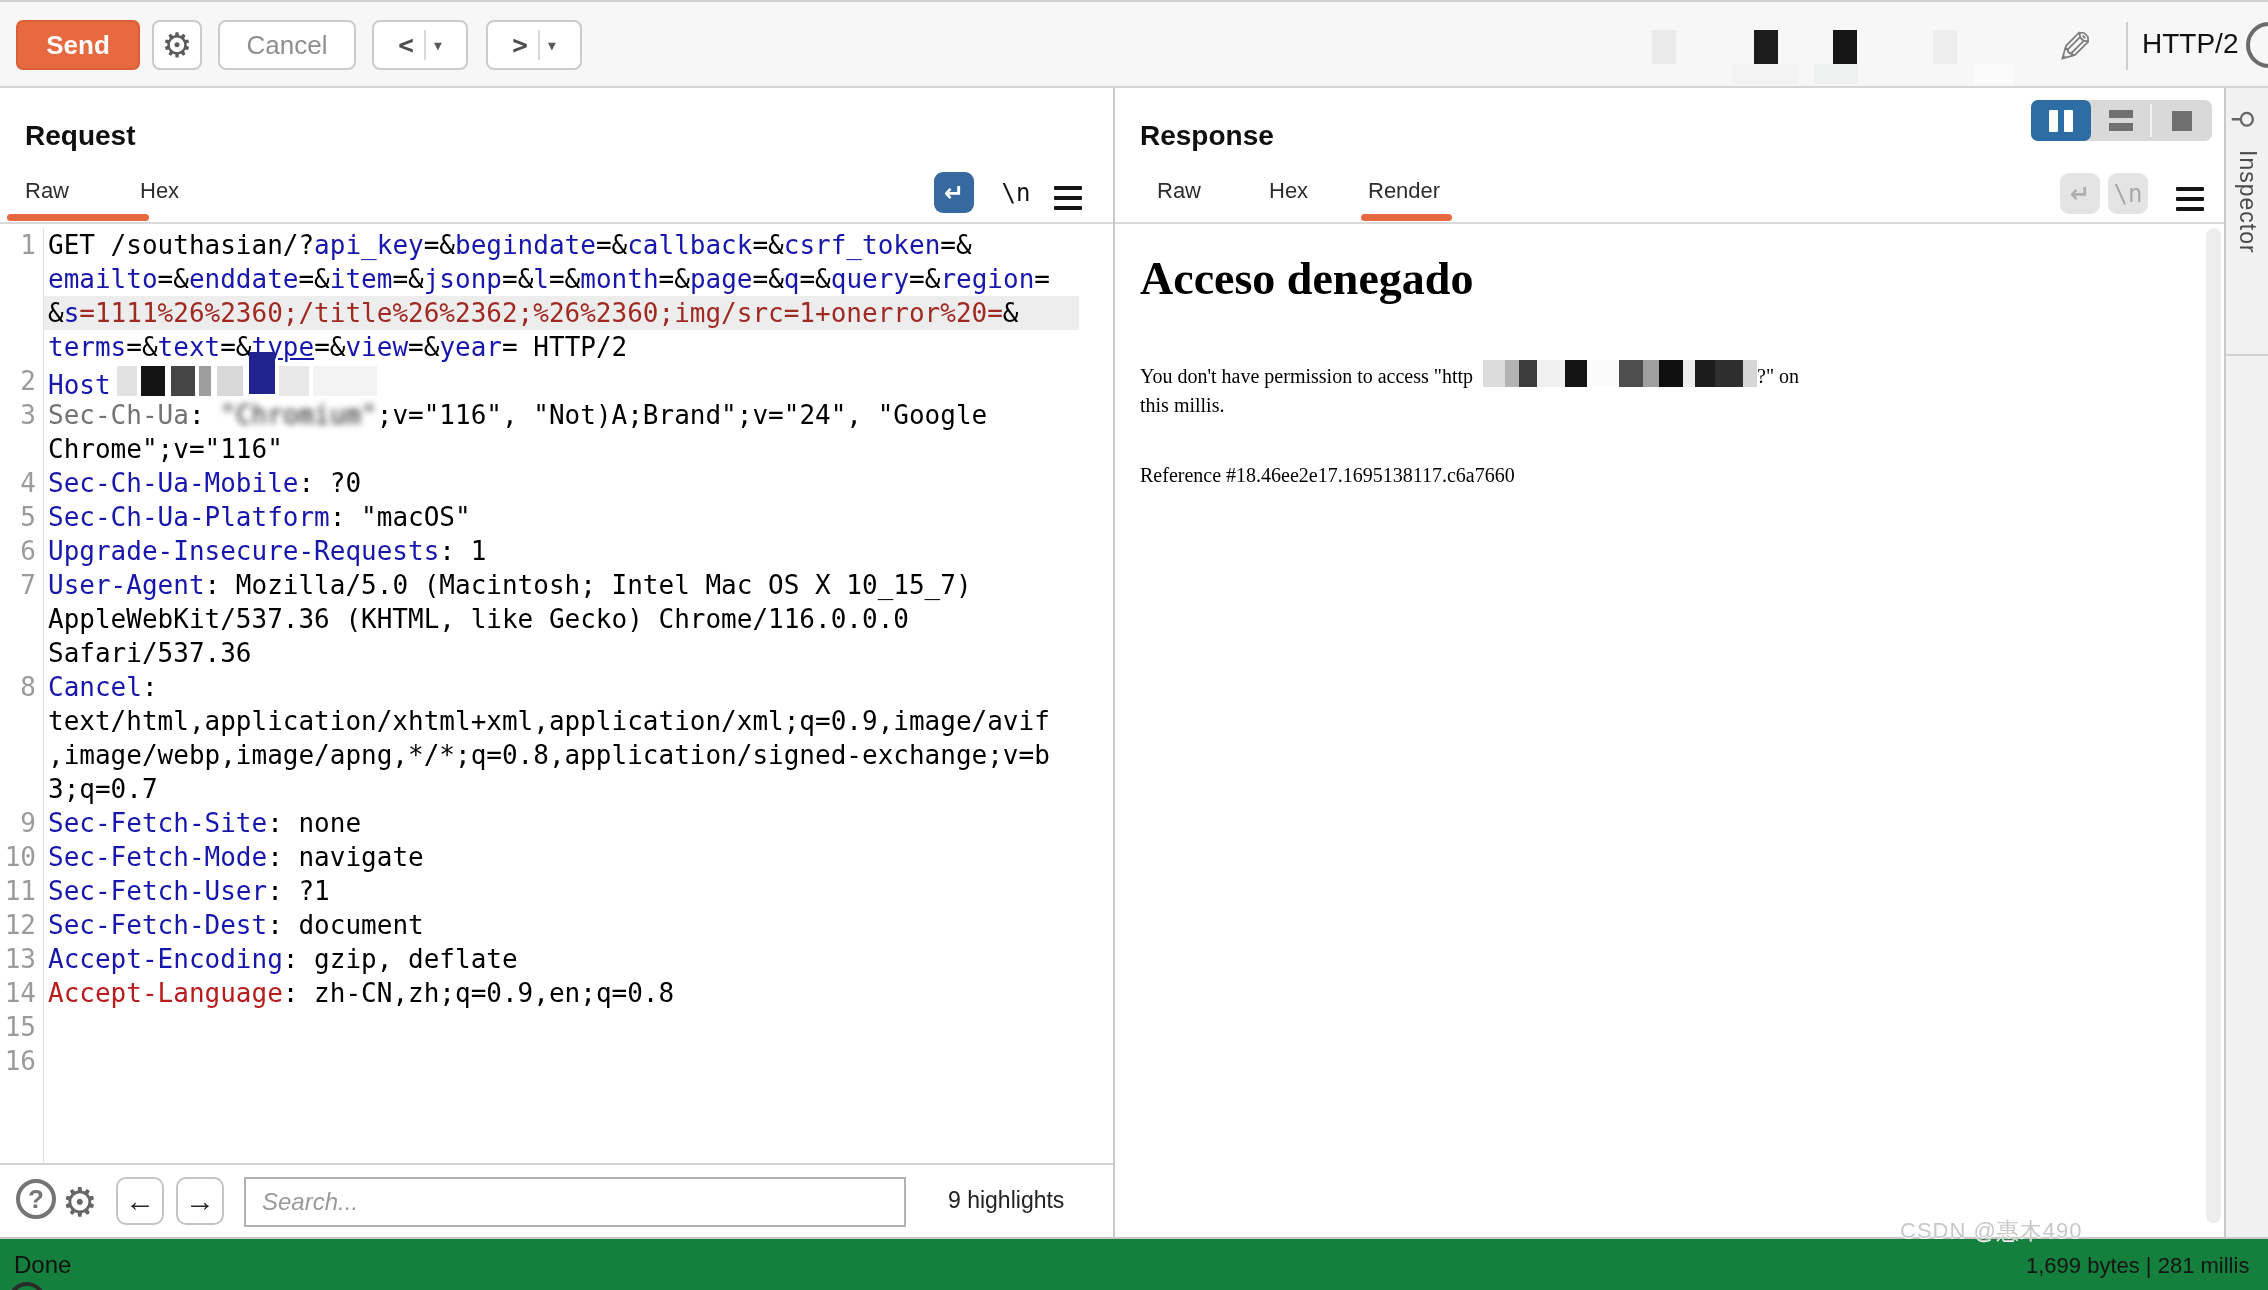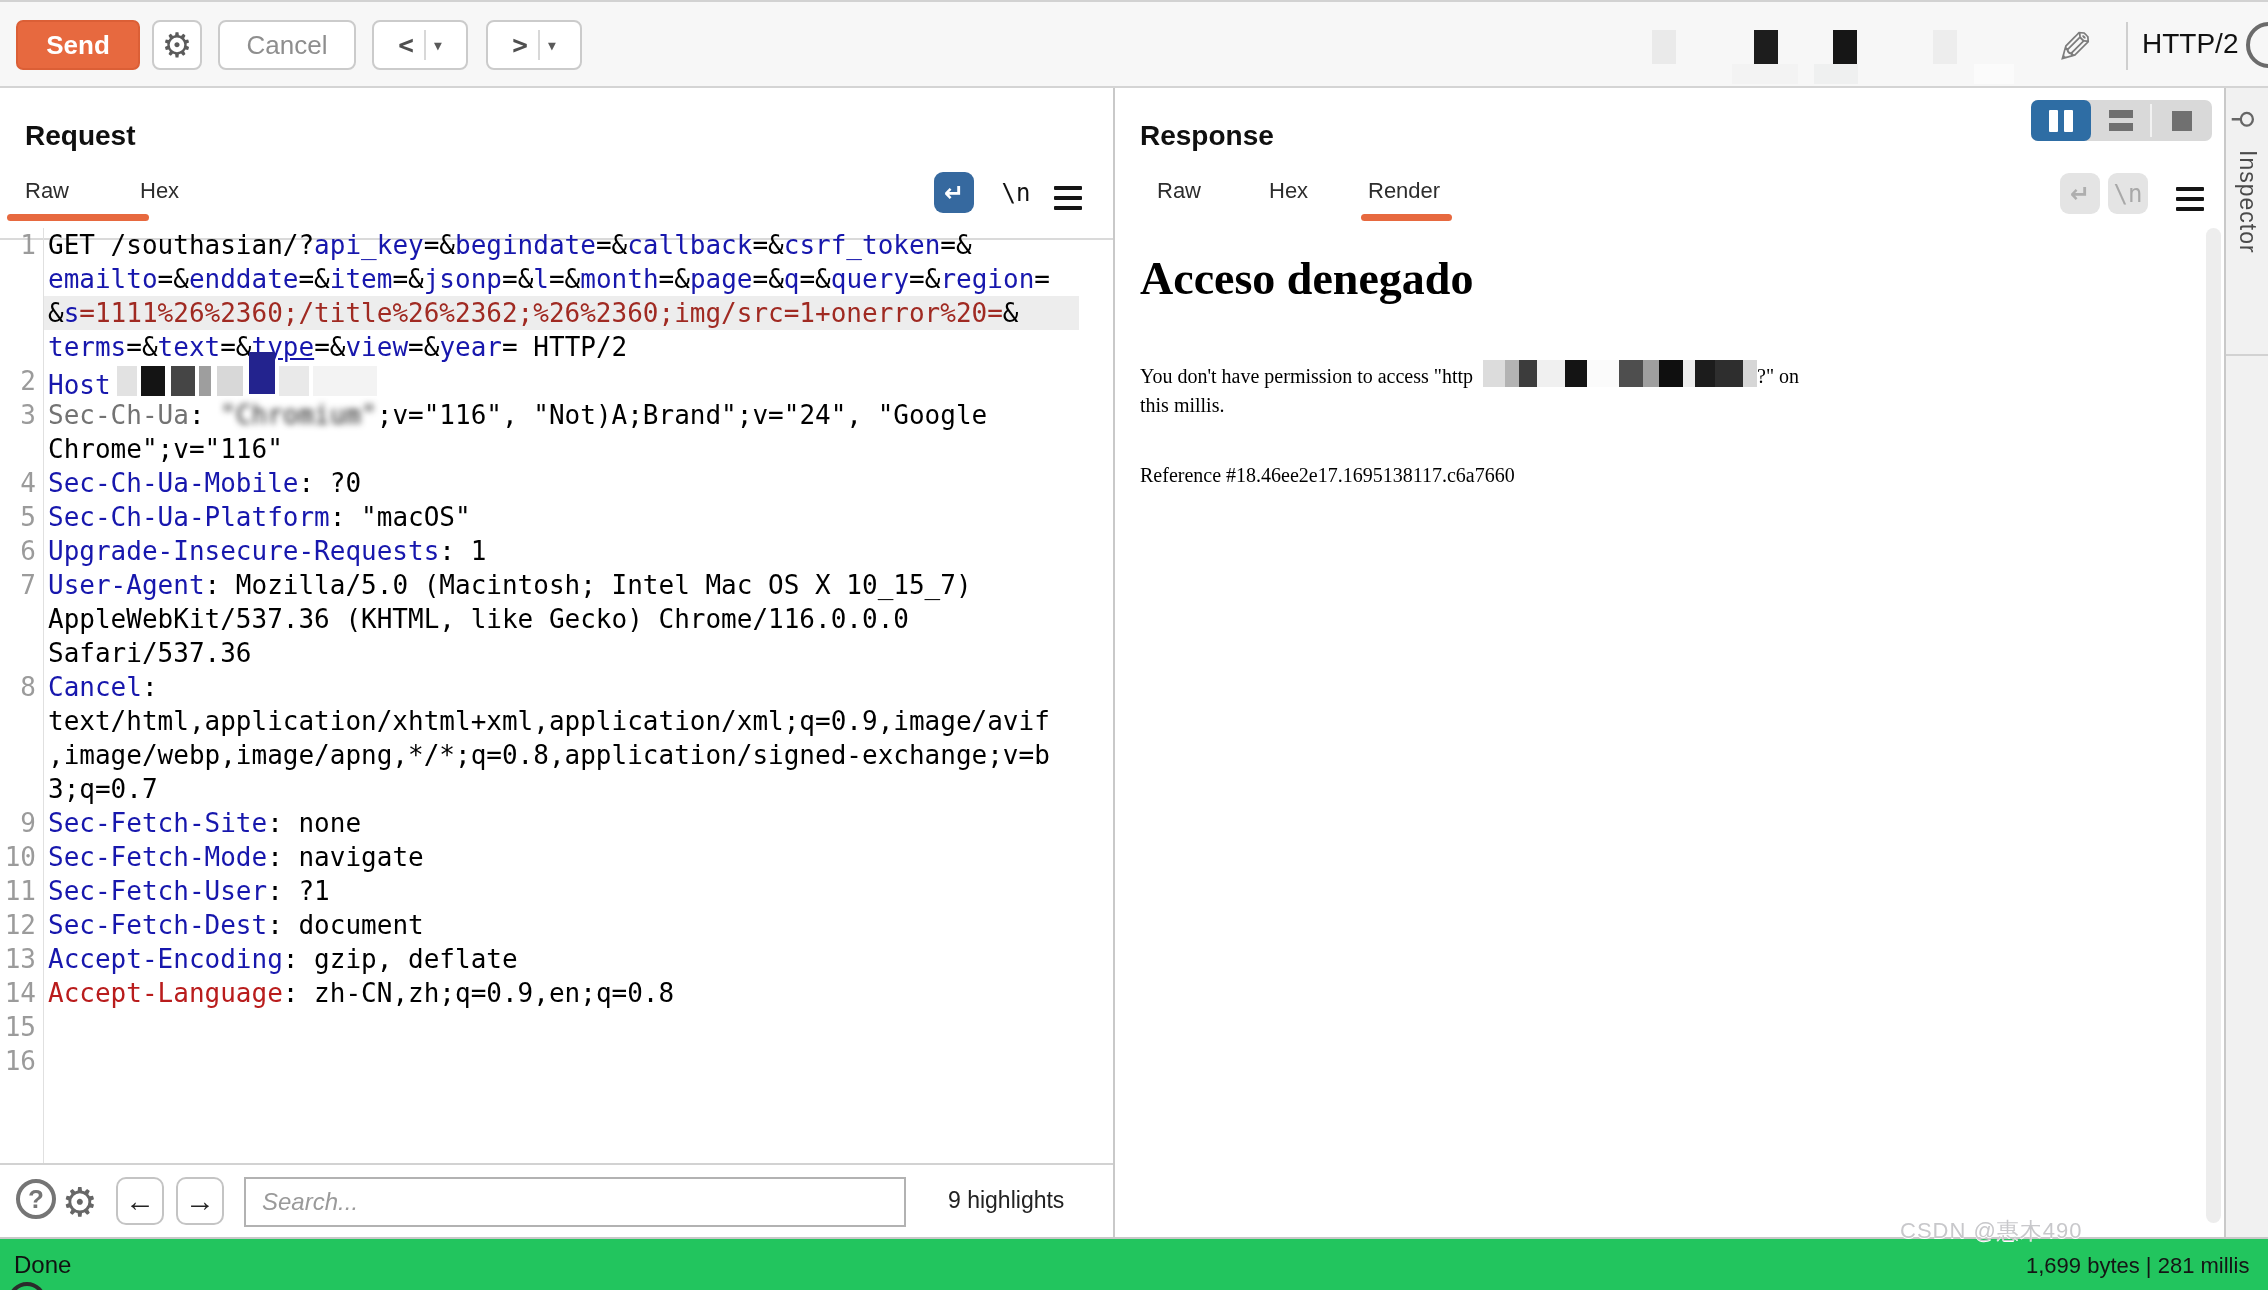--- a/index.html
+++ b/index.html
@@ -30,21 +30,21 @@
   .q-circle { position:absolute; left:2246px; top:20px; width:46px; height:46px;
               border:4px solid #6b6b6b; border-radius:50%; }
 
   
   .req-panel { position:absolute; left:0; top:88px; width:1113px; height:1149px; background:#fff; }
   .panel-div { position:absolute; left:1113px; top:88px; width:2px; height:1149px; background:#c9c9c9; }
   .resp-panel { position:absolute; left:1115px; top:88px; width:1109px; height:1149px; background:#fff; }
   .insp-strip { position:absolute; left:2224px; top:88px; width:44px; height:1149px;
                 background:#f1f1f1; border-left:2px solid #c9c9c9; }
 
-  .panel-header { position:absolute; left:0; top:0; right:0; height:152px; background:#fff;
+  .panel-header { position:absolute; left:0; top:0; right:0; height:136px; background:#fff;
                   border-bottom:2px solid #dadada; }
   .panel-title { position:absolute; left:25px; top:32px; font-size:28px; font-weight:bold; color:#101010; }
   .tab { position:absolute; top:90px; font-size:22px; color:#2d2d2d; cursor:default; }
   .tab-underline { position:absolute; top:126px; height:7px; border-radius:4px; background:#e7693f; }
 
   .hdr-iconbtn { position:absolute; width:40px; height:41px; border-radius:9px;
                  display:flex; align-items:center; justify-content:center; }
   .wrap-on  { background:#36699f; color:#fff; font-size:24px; font-weight:bold;
               font-family:"DejaVu Sans", sans-serif; }
   .wrap-off { background:#e4e4e4; color:#aeaeae; font-size:24px; font-weight:bold;
@@ -102,21 +102,21 @@
 
   
   .insp-icon { position:absolute; left:8px; top:16px; font-size:26px; color:#666;
                transform:rotate(90deg); font-family:"DejaVu Sans", sans-serif; }
   .insp-label { position:absolute; left:8px; top:62px; writing-mode:vertical-rl;
                 font-size:23px; color:#4a4a4a; letter-spacing:1px; }
   .insp-div { position:absolute; left:0; top:266px; width:44px; height:2px; background:#d2d2d2; }
 
   
   .statusbar { position:absolute; left:0; top:1237px; width:2268px; height:53px;
-               background:#22c55e; border-top:2px solid #c8c8c8; overflow:hidden; }
+               background:#15803d; border-top:2px solid #c8c8c8; overflow:hidden; }
   .status-left { position:absolute; left:14px; top:12px; font-size:24px; color:#111; z-index:30; }
   .status-right { position:absolute; left:2026px; top:14px; font-size:22px; color:#151515;
                   white-space:nowrap; z-index:30; }
   .watermark { position:absolute; left:1900px; top:1216px; font-size:22px; color:#c8c8cb;
                text-shadow:0 1px 0 #ffffff; letter-spacing:1px; white-space:nowrap; z-index:20; }
   .corner-arc { position:absolute; left:8px; top:1282px; width:38px; height:38px;
                 border:4px solid #2b2b2b; border-radius:50%; z-index:25; }
 </style>
 </head>
 <body>

